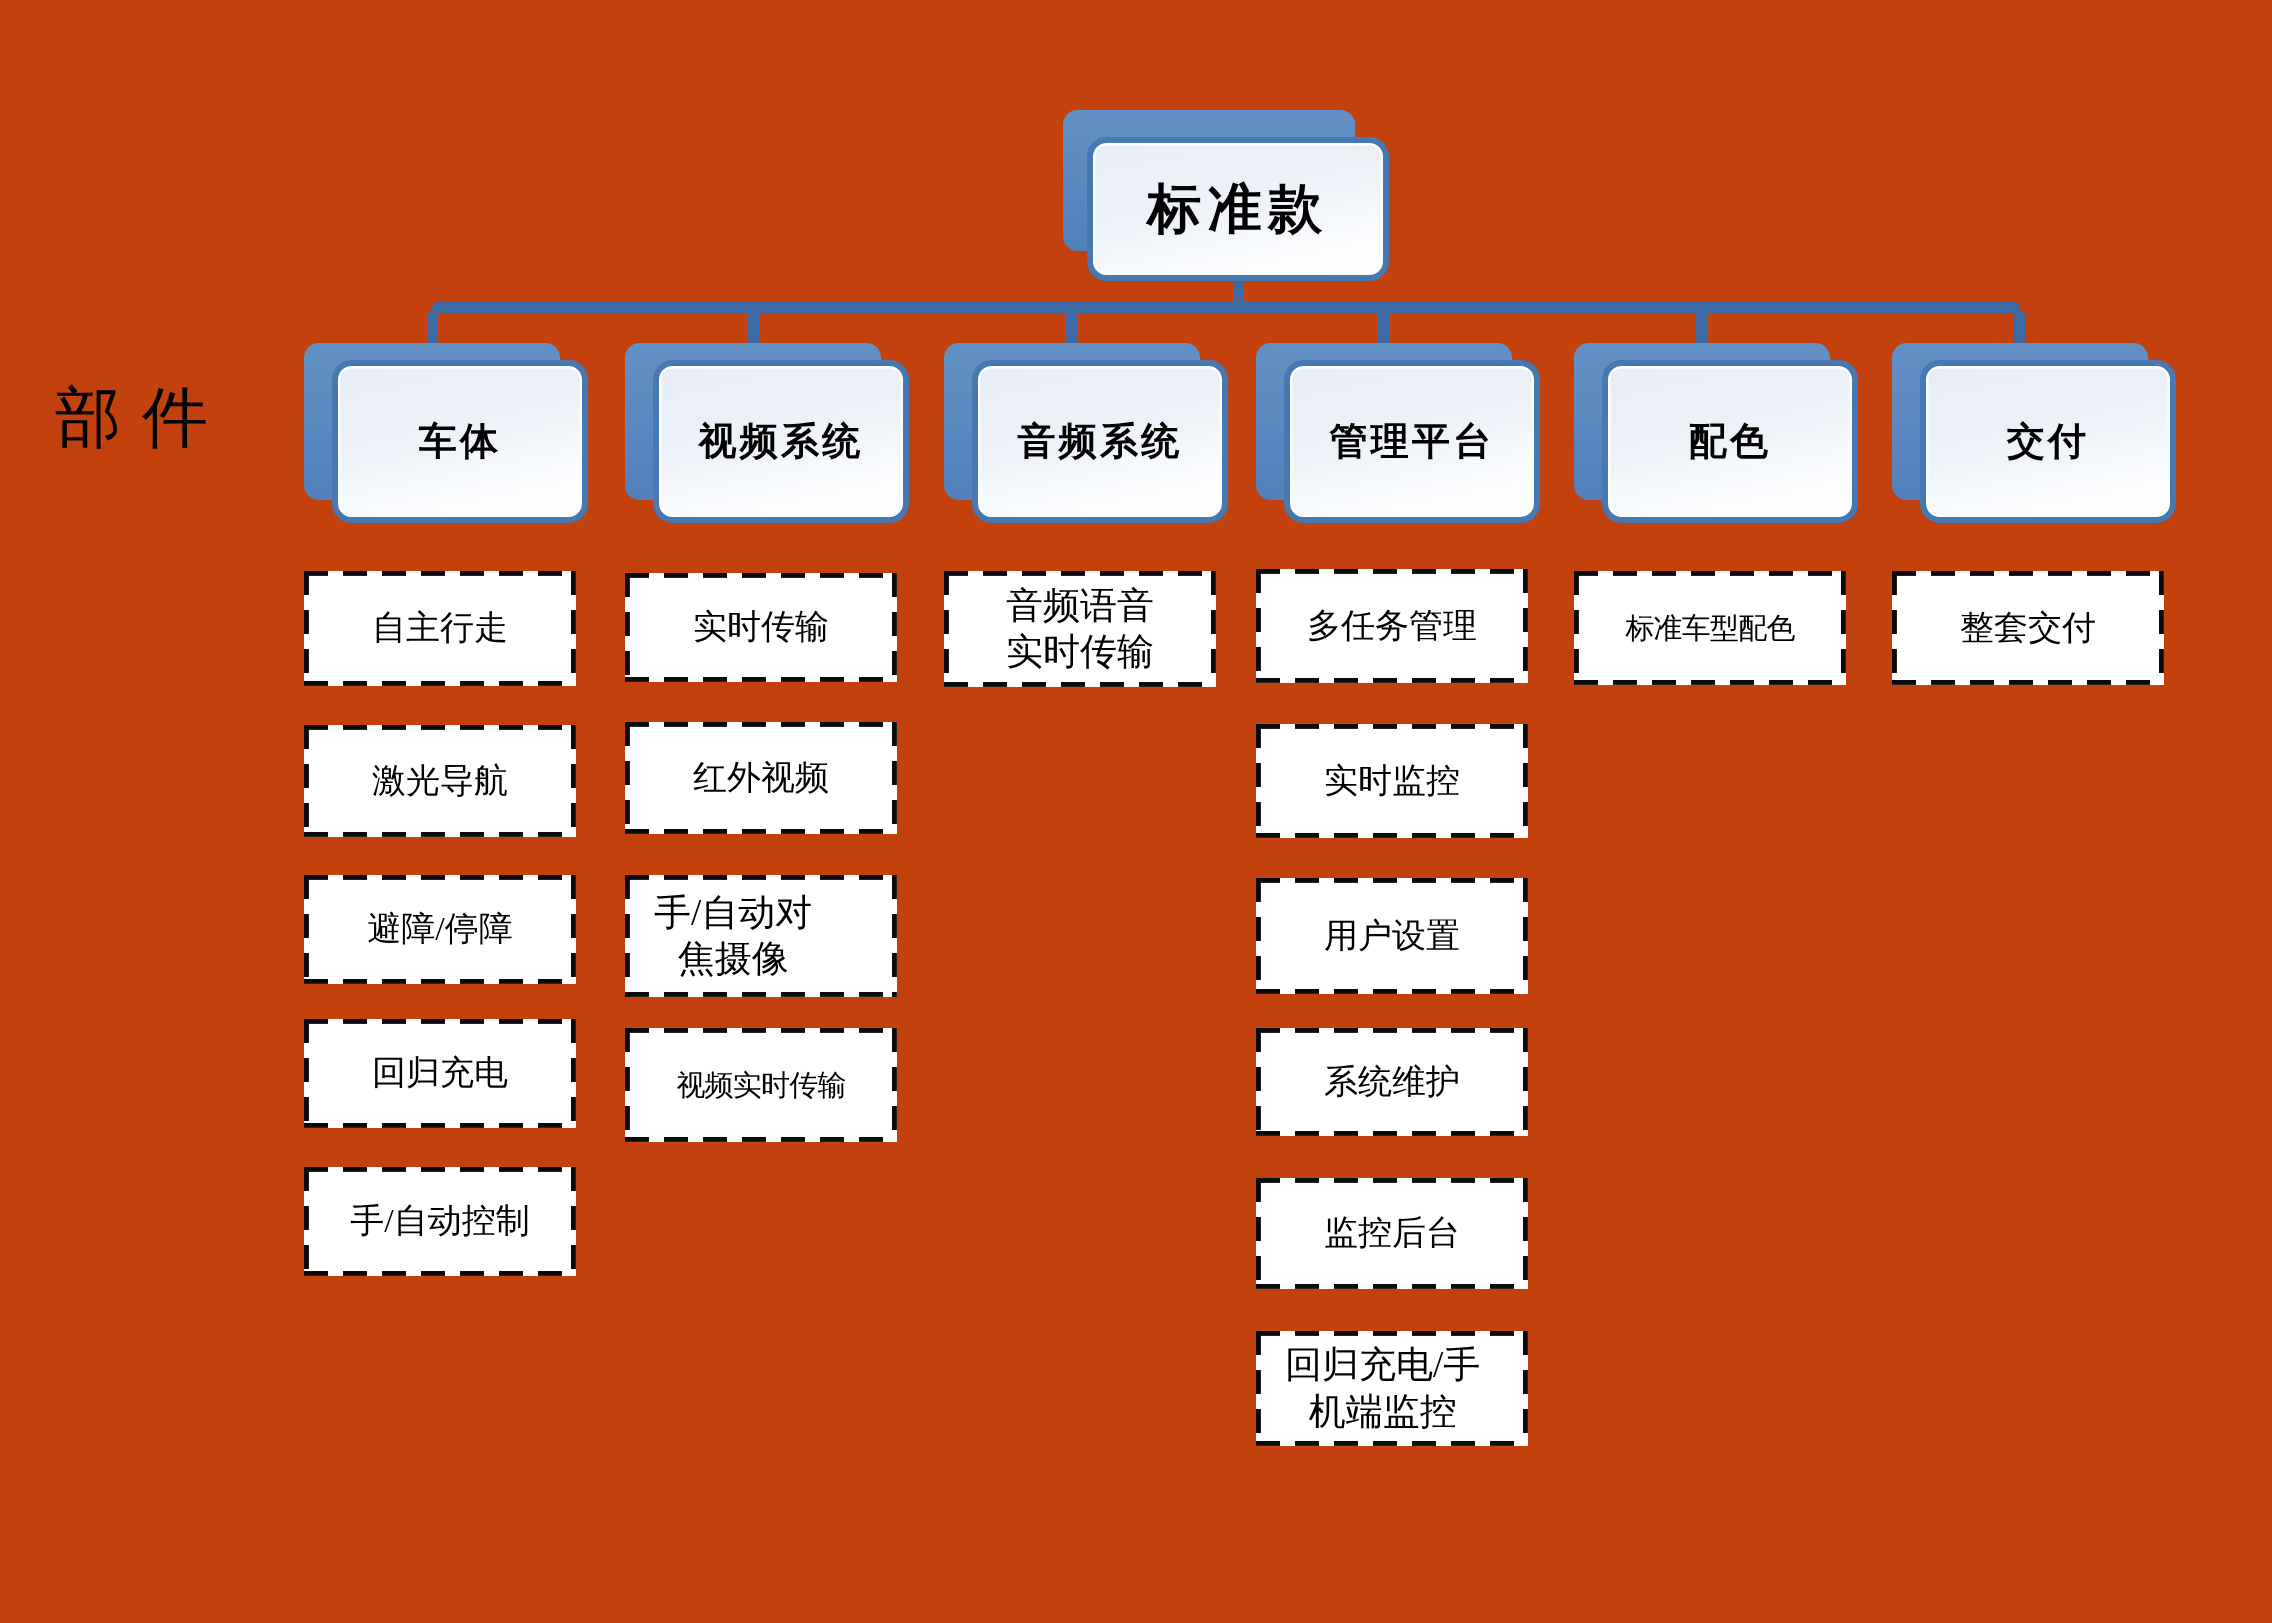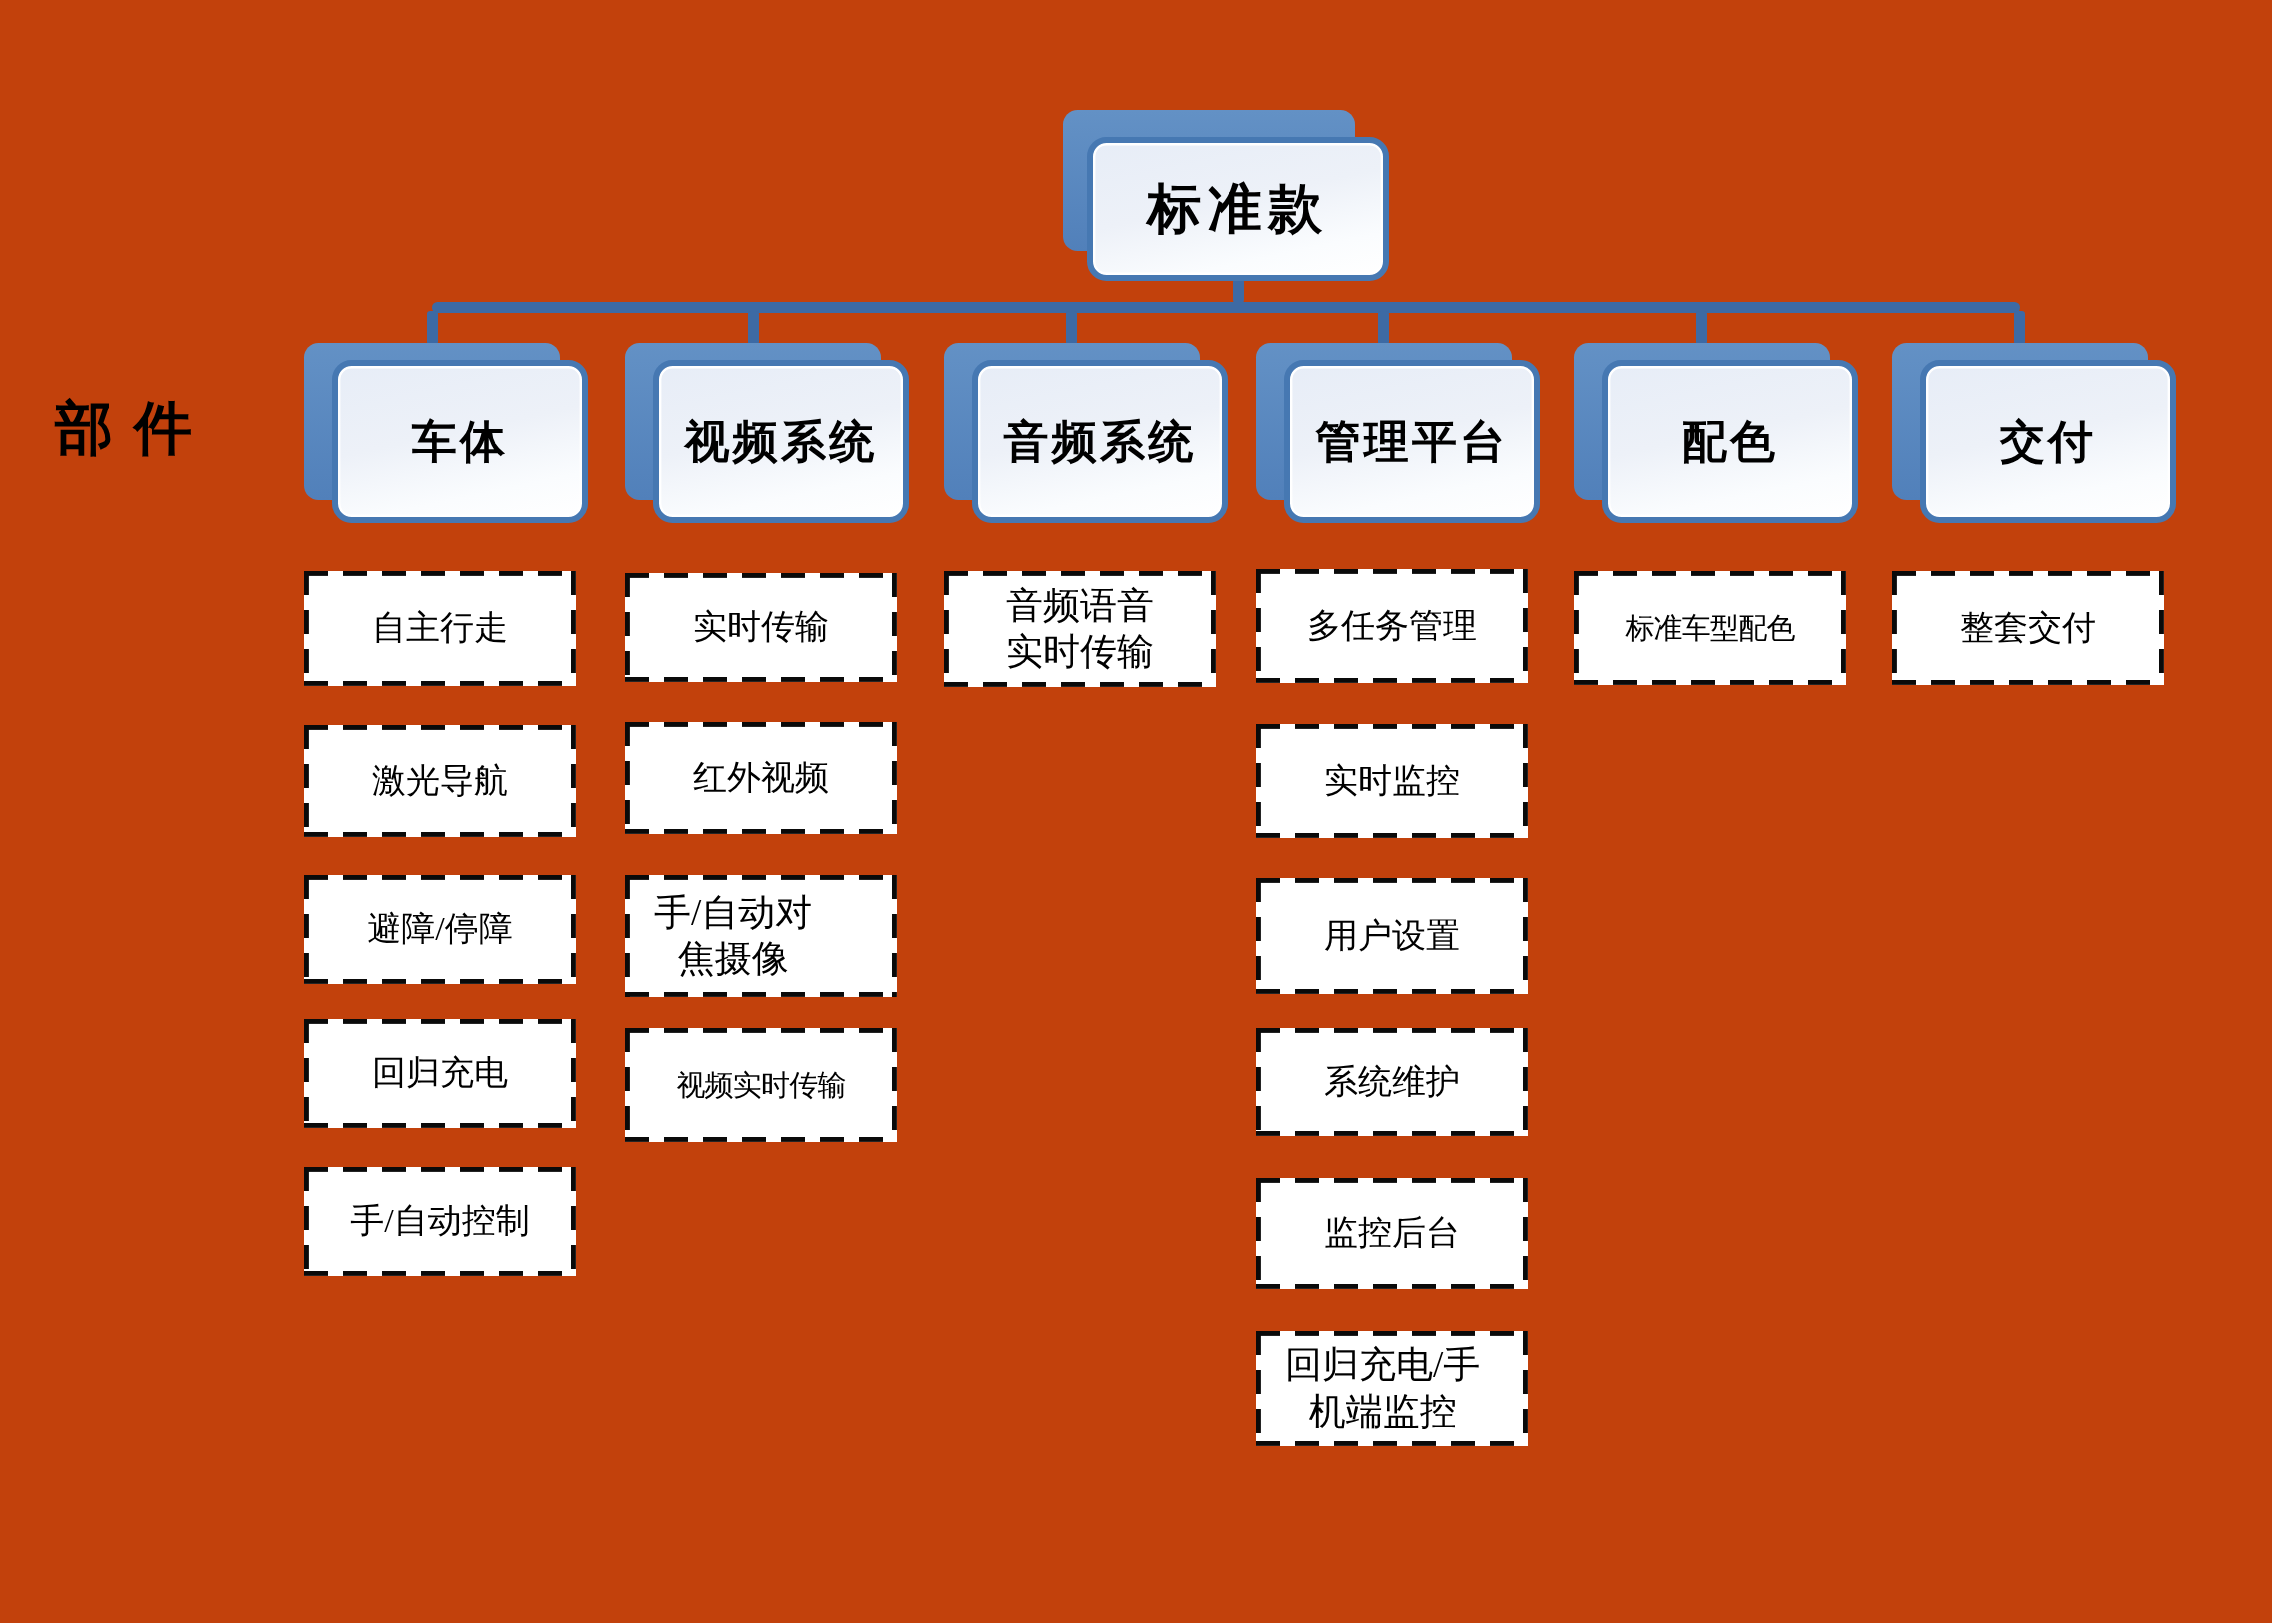--- a/index.html
+++ b/index.html
@@ -16,27 +16,27 @@
   .hshadow{
     position:absolute;left:0;top:0;border-radius:14.6px;
     background:linear-gradient(180deg,#6removed91c5 0%,#5180ba 100%);
     background:linear-gradient(180deg,#6391c5 0%,#5180ba 100%);
   }
   .hfront{
     position:absolute;box-sizing:border-box;
     border:6.5px solid #4678b2;border-radius:19.5px;
     background:linear-gradient(168deg,#e7edf7 0%,#edf1f8 45%,#fafcfe 78%,#ffffff 100%);
     display:flex;align-items:center;justify-content:center;
-    font-weight:700;font-size:45px;letter-spacing:3.2px;
+    font-weight:700;font-size:38px;letter-spacing:3.2px;
     box-shadow:0 0 0 2.4px #ffffff inset;
   }
   .hfront.big{font-size:54px;letter-spacing:6.5px;}
   
   .sidelabel{
-    position:absolute;font-size:58px;font-weight:700;letter-spacing:21px;line-height:1.15;margin-top:16px;
+    position:absolute;font-size:66px;font-weight:400;letter-spacing:21px;line-height:1.15;
   }
   
   .fbox{
     position:absolute;width:272px;box-sizing:border-box;
     background-color:#ffffff;
     background-image:
       repeating-linear-gradient(to right,#0a0a0a 0 24px,transparent 24px 39px),
       repeating-linear-gradient(to right,#0a0a0a 0 24px,transparent 24px 39px),
       repeating-linear-gradient(to bottom,#0a0a0a 0 24px,transparent 24px 39px),
       repeating-linear-gradient(to bottom,#0a0a0a 0 24px,transparent 24px 39px);

